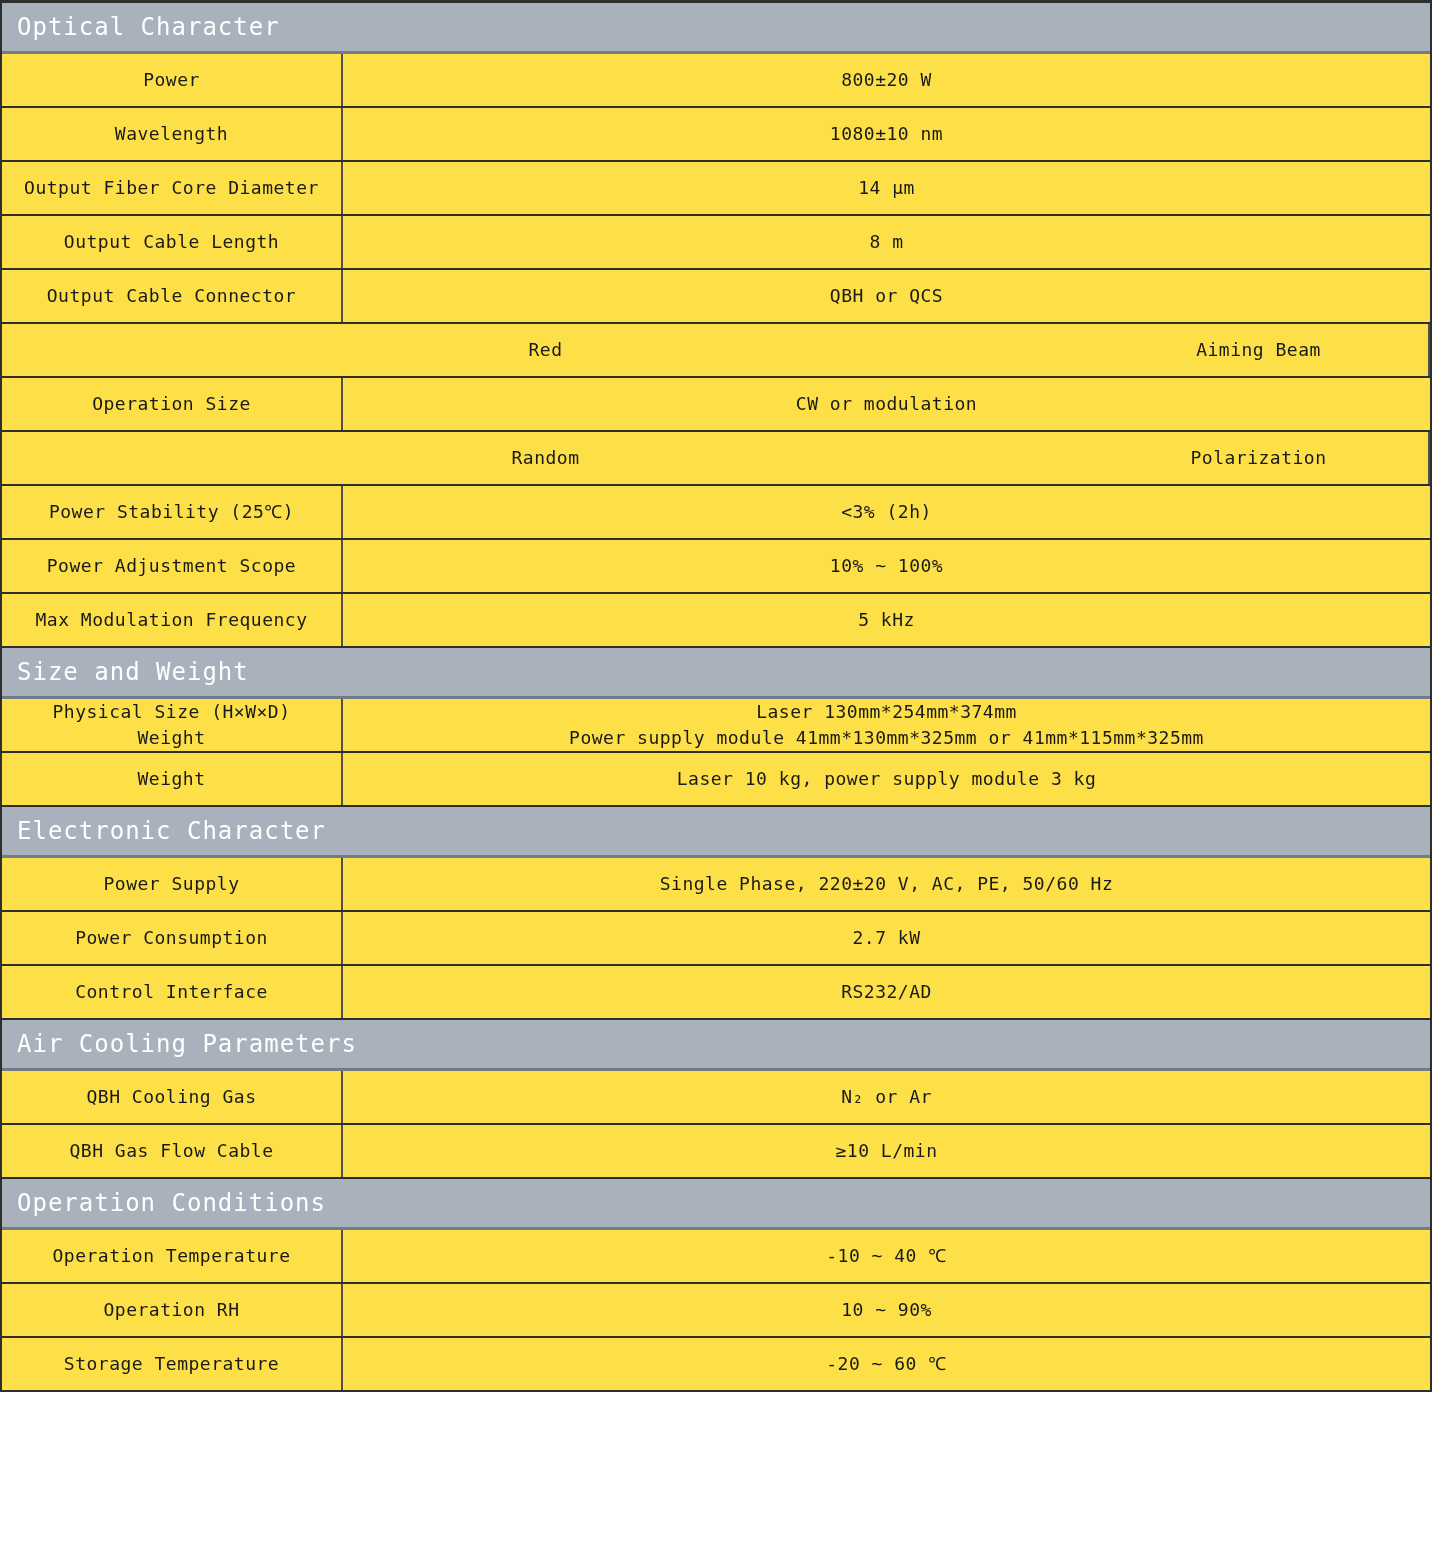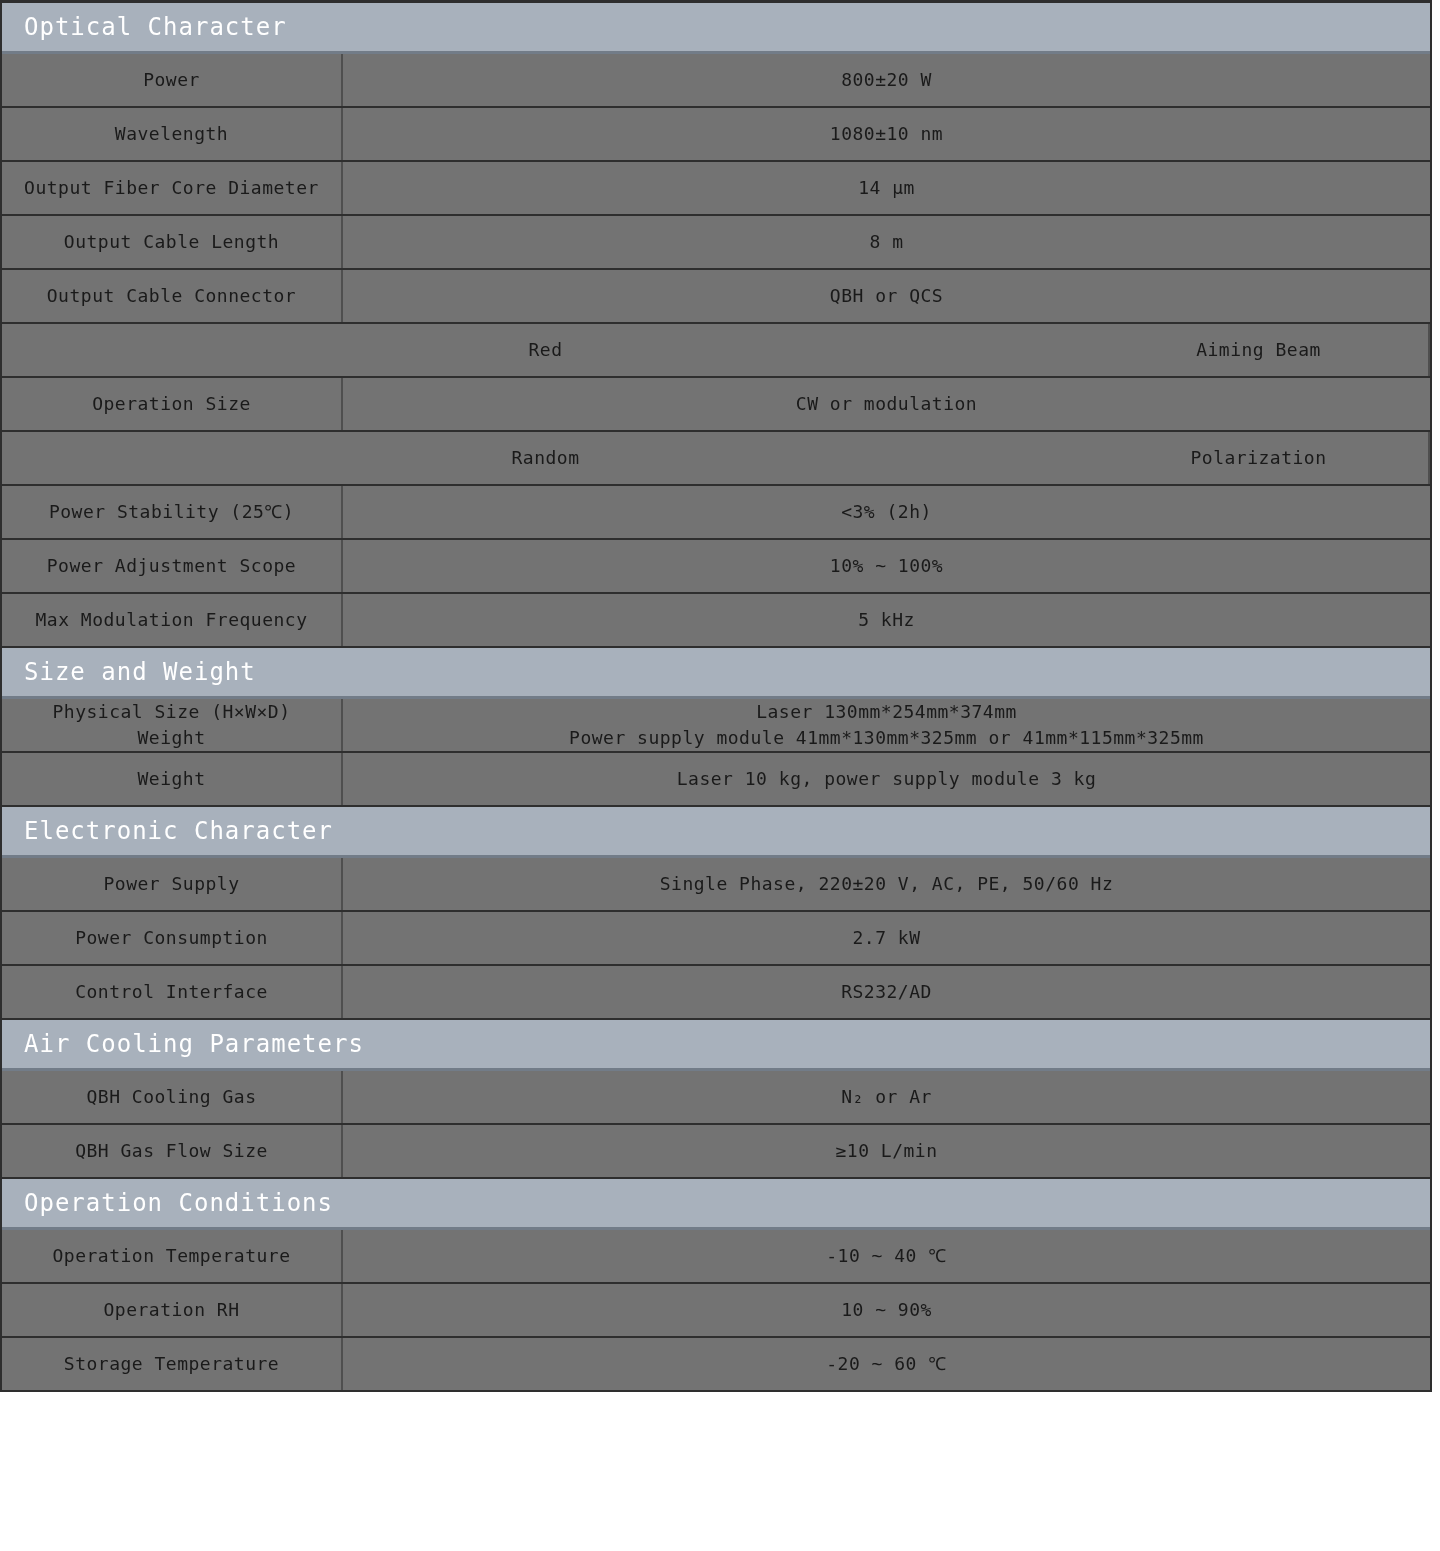--- a/index.html
+++ b/index.html
@@ -23,33 +23,33 @@
     border-right: 2px solid #2e2e2e;
     border-top: 3px solid #2e2e2e;
     border-bottom: 2px solid #2e2e2e;
   }
   .section-header {
     height: 48px;
     background: #a8b1bc;
     border-bottom: 3px solid #727c88;
     display: flex;
     align-items: center;
-    padding-left: 22px;
+    padding-left: 15px;
   }
   .section-title {
     color: #ffffff;
     font-size: 24px;
     letter-spacing: 1px;
     white-space: nowrap;
   }
   .spec-row {
     display: flex;
     align-items: stretch;
     border-bottom: 2px solid #2e2e2e;
-    background: #737373;
+    background: #fde047;
   }
   .spec-row:last-child {
     border-bottom: none;
   }
   .cell {
     display: flex;
     align-items: center;
     justify-content: center;
     text-align: center;
     font-size: 18px;
@@ -150,21 +150,21 @@
       <div class="cell value">RS232/AD</div>
     </div>
     <div class="section-header">
       <span class="section-title">Air Cooling Parameters</span>
     </div>
     <div class="spec-row">
       <div class="cell label">QBH Cooling Gas</div>
       <div class="cell value">N₂ or Ar</div>
     </div>
     <div class="spec-row">
-      <div class="cell label">QBH Gas Flow Size</div>
+      <div class="cell label">QBH Gas Flow Cable</div>
       <div class="cell value">≥10 L/min</div>
     </div>
     <div class="section-header">
       <span class="section-title">Operation Conditions</span>
     </div>
     <div class="spec-row">
       <div class="cell label">Operation Temperature</div>
       <div class="cell value">-10 ~ 40 ℃</div>
     </div>
     <div class="spec-row">

